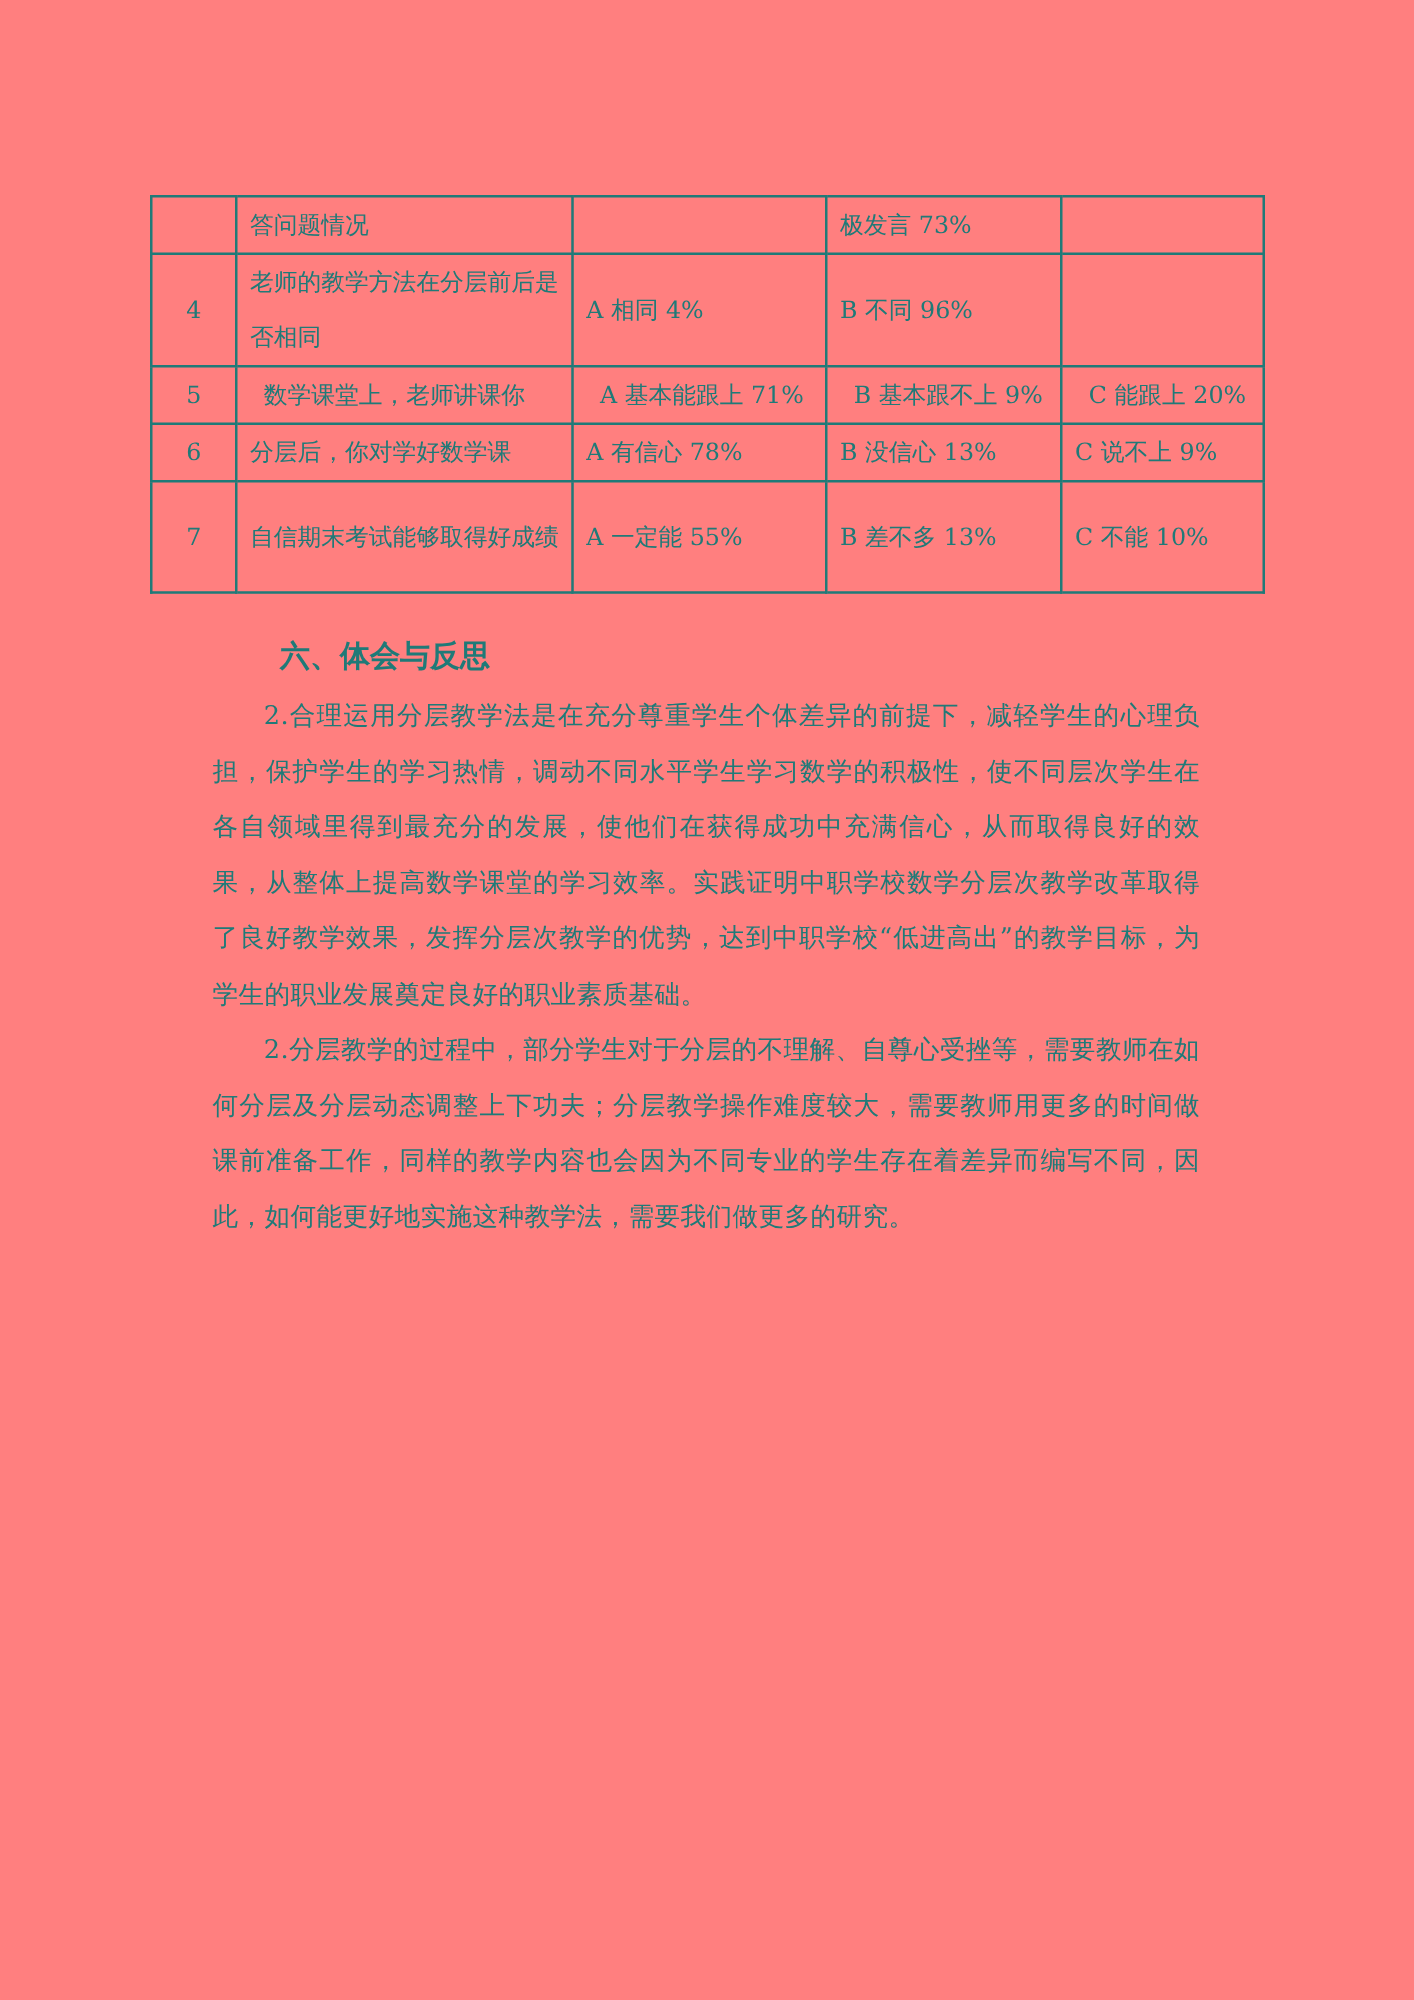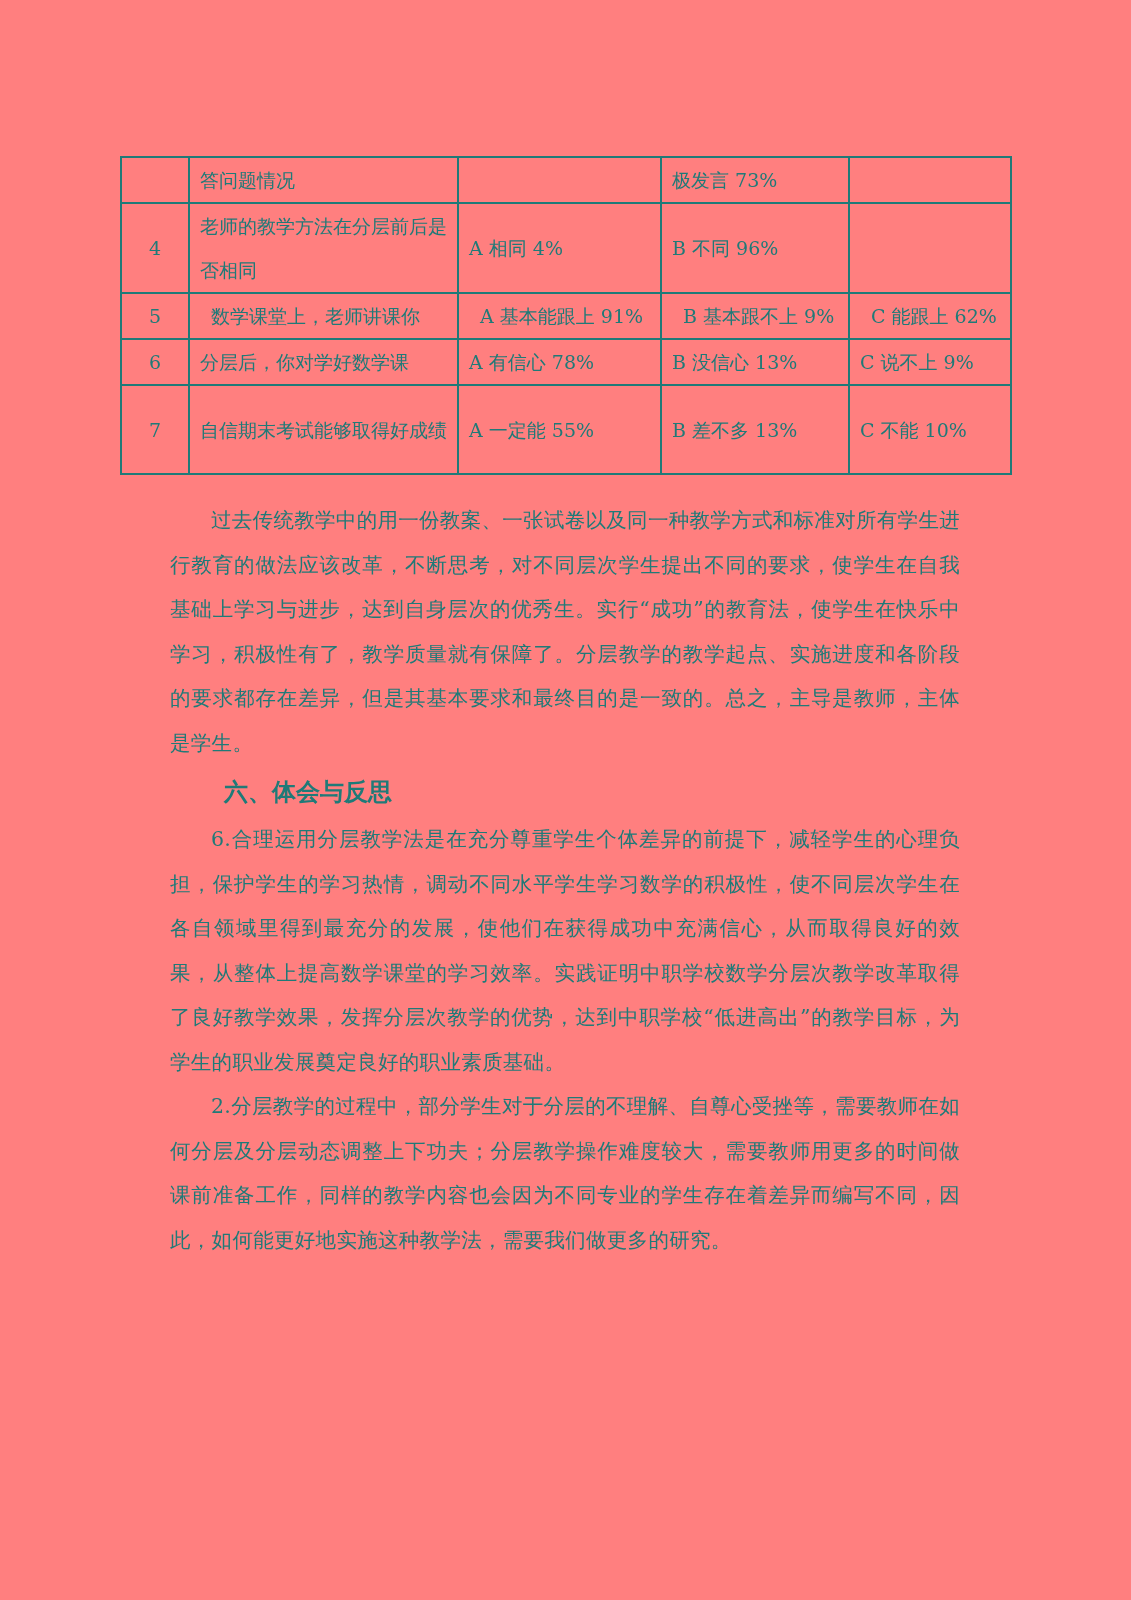--- a/index.html
+++ b/index.html
@@ -92,39 +92,38 @@
   <tr class="row-4">
     <td class="num">4</td>
     <td class="q">老师的教学方法在分层前后是否相同</td>
     <td>A 相同 4%</td>
     <td>B 不同 96%</td>
     <td></td>
   </tr>
   <tr class="row-5">
     <td class="num">5</td>
     <td class="q">数学课堂上，老师讲课你</td>
-    <td>A 基本能跟上 91%</td>
+    <td>A 基本能跟上 71%</td>
     <td>B 基本跟不上 9%</td>
-    <td>C 能跟上 62%</td>
+    <td>C 能跟上 20%</td>
   </tr>
   <tr class="row-6">
     <td class="num">6</td>
     <td class="q">分层后，你对学好数学课</td>
     <td>A 有信心 78%</td>
     <td>B 没信心 13%</td>
     <td>C 说不上 9%</td>
   </tr>
   <tr class="row-7">
     <td class="num">7</td>
     <td class="q">自信期末考试能够取得好成绩</td>
     <td>A 一定能 55%</td>
     <td>B 差不多 13%</td>
     <td>C 不能 10%</td>
   </tr>
 </tbody>
   </table>
 
 <div class="content">
-  <p class="para">过去传统教学中的用一份教案、一张试卷以及同一种教学方式和标准对所有学生进行教育的做法应该改革，不断思考，对不同层次学生提出不同的要求，使学生在自我基础上学习与进步，达到自身层次的优秀生。实行“成功”的教育法，使学生在快乐中学习，积极性有了，教学质量就有保障了。分层教学的教学起点、实施进度和各阶段的要求都存在差异，但是其基本要求和最终目的是一致的。总之，主导是教师，主体是学生。</p>
   <h2 class="heading">六、体会与反思</h2>
-  <p class="para">6.合理运用分层教学法是在充分尊重学生个体差异的前提下，减轻学生的心理负担，保护学生的学习热情，调动不同水平学生学习数学的积极性，使不同层次学生在各自领域里得到最充分的发展，使他们在获得成功中充满信心，从而取得良好的效果，从整体上提高数学课堂的学习效率。实践证明中职学校数学分层次教学改革取得了良好教学效果，发挥分层次教学的优势，达到中职学校“低进高出”的教学目标，为学生的职业发展奠定良好的职业素质基础。</p>
+  <p class="para">2.合理运用分层教学法是在充分尊重学生个体差异的前提下，减轻学生的心理负担，保护学生的学习热情，调动不同水平学生学习数学的积极性，使不同层次学生在各自领域里得到最充分的发展，使他们在获得成功中充满信心，从而取得良好的效果，从整体上提高数学课堂的学习效率。实践证明中职学校数学分层次教学改革取得了良好教学效果，发挥分层次教学的优势，达到中职学校“低进高出”的教学目标，为学生的职业发展奠定良好的职业素质基础。</p>
   <p class="para">2.分层教学的过程中，部分学生对于分层的不理解、自尊心受挫等，需要教师在如何分层及分层动态调整上下功夫；分层教学操作难度较大，需要教师用更多的时间做课前准备工作，同样的教学内容也会因为不同专业的学生存在着差异而编写不同，因此，如何能更好地实施这种教学法，需要我们做更多的研究。</p>
 </div>
 
 </body></html>

